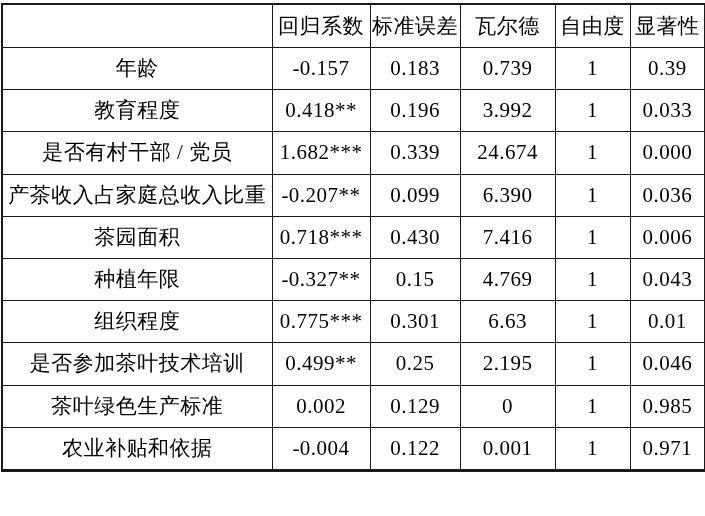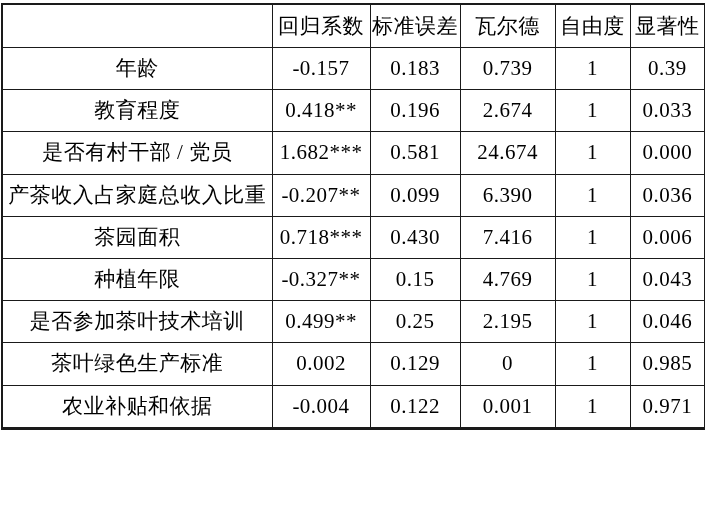--- a/index.html
+++ b/index.html
@@ -74,28 +74,28 @@
           <td>-0.157</td>
           <td>0.183</td>
           <td>0.739</td>
           <td>1</td>
           <td>0.39</td>
         </tr>
         <tr>
           <td>教育程度</td>
           <td>0.418**</td>
           <td>0.196</td>
-          <td>2.674</td>
+          <td>3.992</td>
           <td>1</td>
           <td>0.033</td>
         </tr>
         <tr>
           <td>是否有村干部 / 党员</td>
           <td>1.682***</td>
-          <td>0.581</td>
+          <td>0.339</td>
           <td>24.674</td>
           <td>1</td>
           <td>0.000</td>
         </tr>
         <tr>
           <td>产茶收入占家庭总收入比重</td>
           <td>-0.207**</td>
           <td>0.099</td>
           <td>6.390</td>
           <td>1</td>
@@ -109,20 +109,28 @@
           <td>1</td>
           <td>0.006</td>
         </tr>
         <tr>
           <td>种植年限</td>
           <td>-0.327**</td>
           <td>0.15</td>
           <td>4.769</td>
           <td>1</td>
           <td>0.043</td>
+        </tr>
+        <tr>
+          <td>组织程度</td>
+          <td>0.775***</td>
+          <td>0.301</td>
+          <td>6.63</td>
+          <td>1</td>
+          <td>0.01</td>
         </tr>
         <tr>
           <td>是否参加茶叶技术培训</td>
           <td>0.499**</td>
           <td>0.25</td>
           <td>2.195</td>
           <td>1</td>
           <td>0.046</td>
         </tr>
         <tr>

